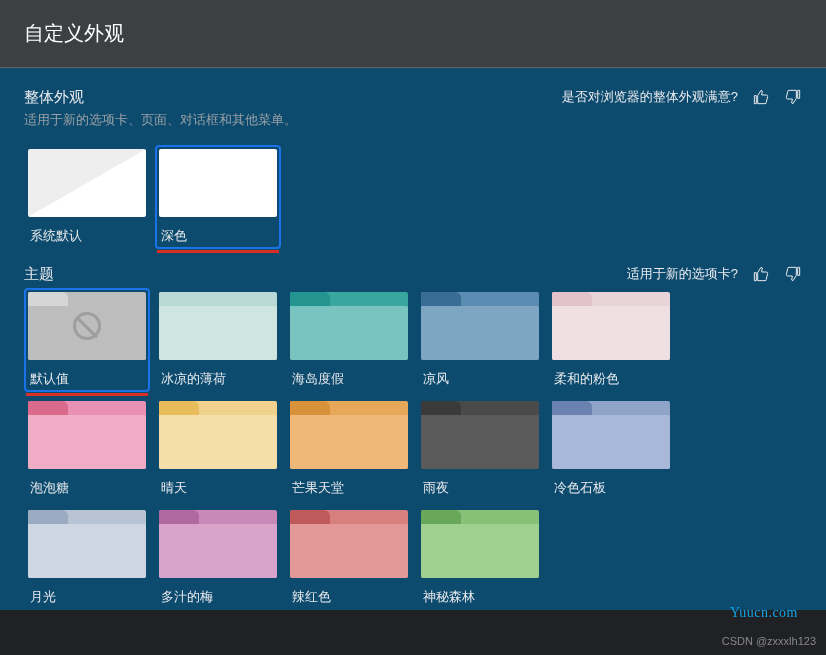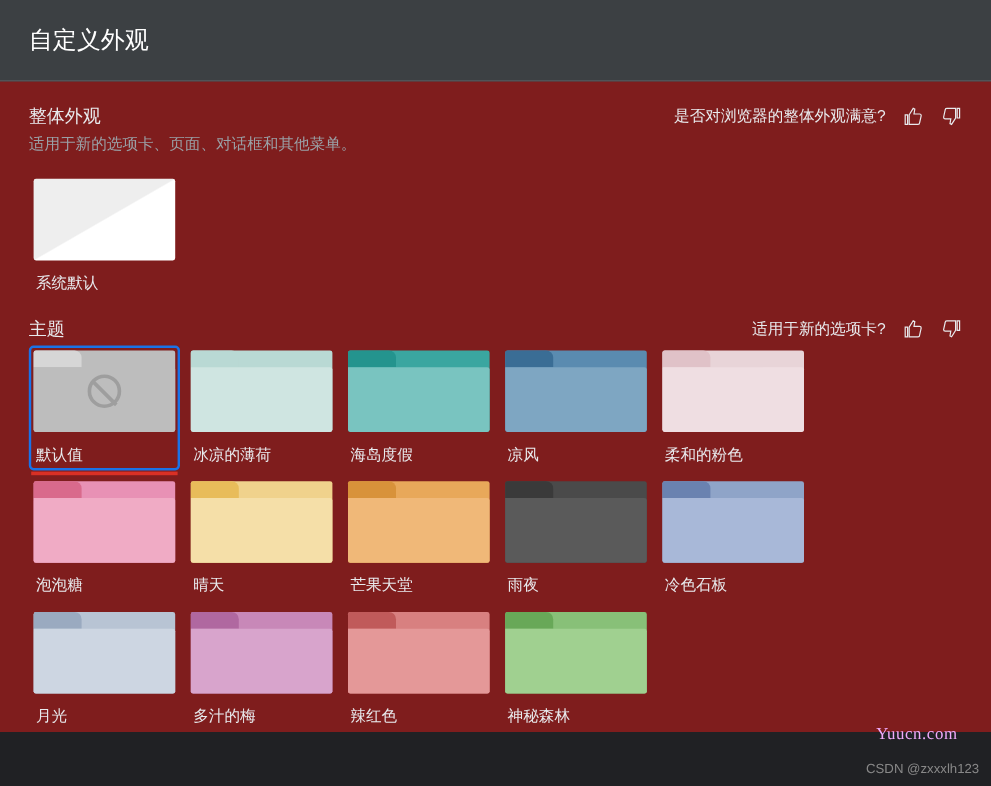--- a/index.html
+++ b/index.html
@@ -11,21 +11,21 @@
   width: 826px;
   height: 655px;
   overflow: hidden;
 }
 .header {
   background: #3c4043;
   padding: 20px 24px;
   border-bottom: 1px solid #5f6368;
 }
 .header h1 { font-size: 20px; font-weight: 500; color: #fff; }
-.content { padding: 20px 24px 0 24px; background: #7f1d1d; }
+.content { padding: 20px 24px 0 24px; background: #0c4a6e; }
 .section { margin-bottom: 16px; }
 .section-head {
   display: flex;
   justify-content: space-between;
   align-items: flex-start;
   margin-bottom: 4px;
 }
 .section-title { font-size: 15px; font-weight: 500; color: #e8eaed; }
 .section-sub { font-size: 13px; color: #9aa0a6; margin-bottom: 16px; }
 .feedback { display: flex; align-items: center; gap: 14px; color: #e8eaed; font-size: 13px; }
@@ -98,21 +98,21 @@
   top: 50%; left: -3px; right: -3px;
   height: 3px;
   background: #9e9e9e;
   transform: rotate(45deg);
   transform-origin: center;
 }
 .watermark {
   position: absolute;
   right: 28px; bottom: 34px;
   font-size: 14px;
-  color: #f0abfc;
+  color: #0ea5e9;
   font-family: Georgia, serif;
   pointer-events: none;
   letter-spacing: 0.5px;
 }
 .credit {
   position: absolute;
   right: 10px; bottom: 8px;
   font-size: 11px;
   color: #888;
   pointer-events: none;
@@ -145,20 +145,24 @@
               <path d="M17 2v12l-5 8-2-1 1-6H4a2 2 0 0 1-2-2l2-9a2 2 0 0 1 2-2h11zM22 2h-3v12h3V2z"></path>
             </svg>
         </span>
       </div>
     </div>
     <div class="section-sub">适用于新的选项卡、页面、对话框和其他菜单。</div>
     <div class="grid">
       <div class="card">
         <div class="swatch sys-default"></div>
         <div class="card-label">系统默认</div>
+      </div>
+      <div class="card selected redline">
+        <div class="swatch sys-dark"></div>
+        <div class="card-label">深色</div>
       </div>
     </div>
   </div>
 
   <div class="section">
     <div class="section-head">
       <div class="section-title">主题</div>
       <div class="feedback">
         <span>适用于新的选项卡?</span>
         <span class="thumb">

